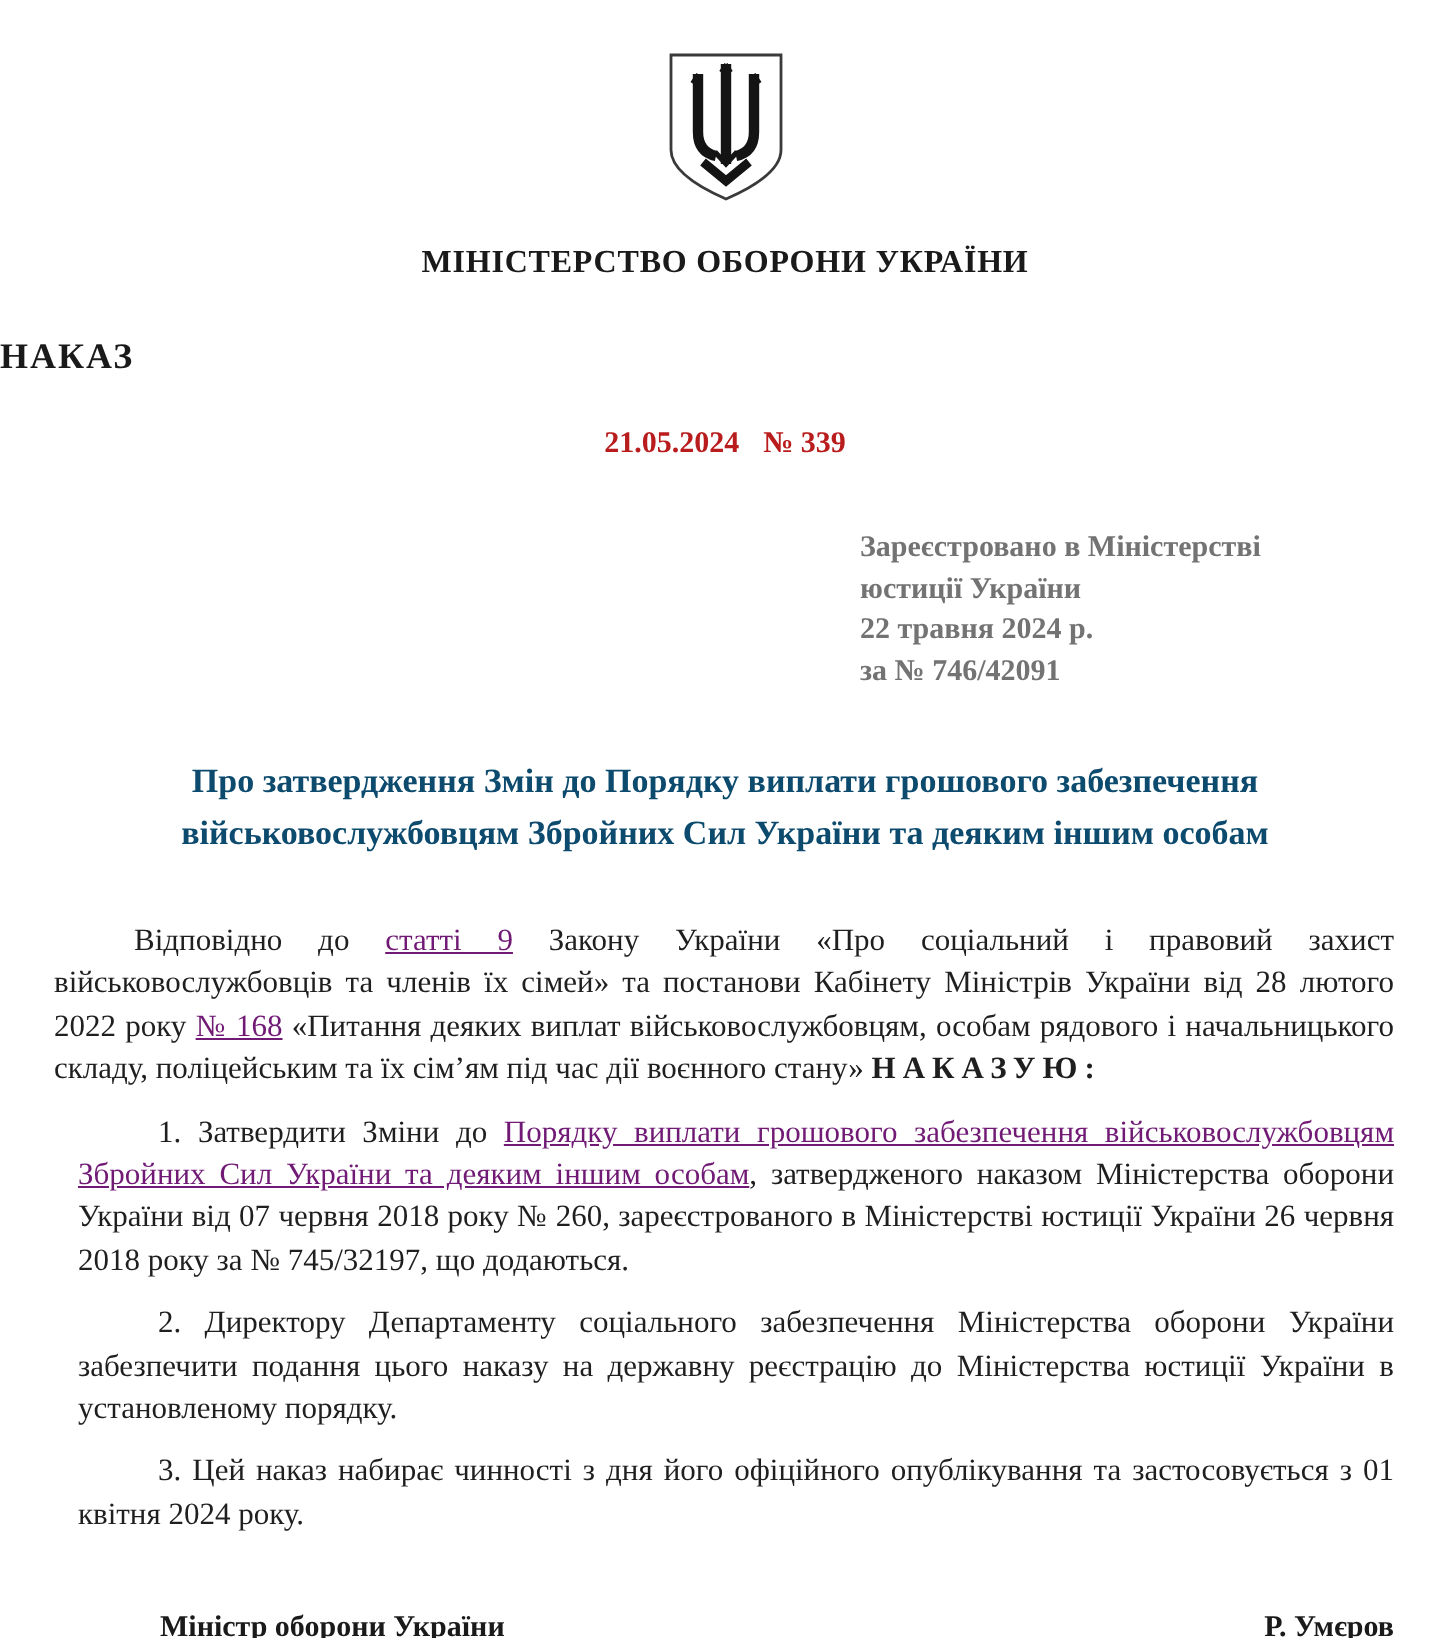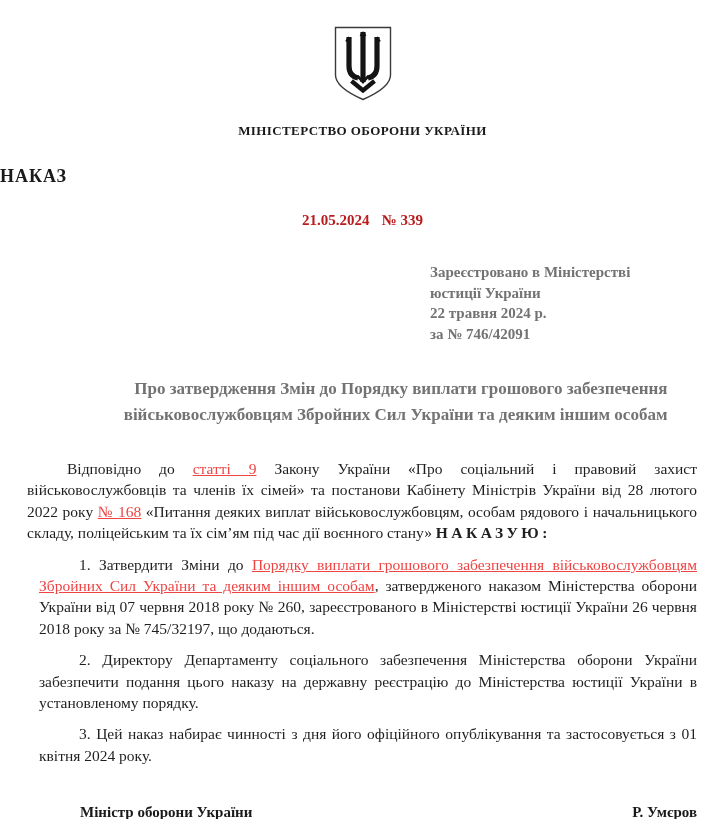--- a/index.html
+++ b/index.html
@@ -14,21 +14,21 @@
   }
   .emblem-wrap{
     display:flex;justify-content:center;
     padding-top:26px;
   }
   .emblem-wrap svg{display:block;}
   .ministry{
     margin-top:21px;
     text-align:center;
     font-weight:bold;
-    font-size:13px;
+    font-size:16px;
     letter-spacing:0.4px;
     color:#1a1a1a;
   }
   .doc-type{
     margin-top:27px;
     text-align:left;
     font-weight:bold;
     font-size:18px;
     letter-spacing:1px;
     color:#1a1a1a;
@@ -45,39 +45,39 @@
     margin-top:33px;
     margin-left:430px;
     font-weight:bold;
     font-size:15px;
     line-height:20.5px;
     color:#737373;
   }
   .doc-title{
     margin:32px auto 0;
     width:610px;
-    text-align:right;
+    text-align:center;
     font-weight:bold;
     font-size:17px;
     line-height:26px;
-    color:#737373;
+    color:#0c4a6e;
   }
   .body-text{
     margin:30px 28px 0 27px;
     font-size:15.5px;
     line-height:21.4px;
   }
   .para{
     text-align:justify;
     text-indent:40px;
     margin:0 0 10px 0;
   }
   .para.item{margin-top:5px;margin-left:12px;}
   .doc-link{
-    color:#ef4444;
+    color:#701a75;
     text-decoration:underline;
     cursor:pointer;
   }
   .emph{
     font-weight:bold;
     letter-spacing:3.5px;
     white-space:nowrap;
   }
   .signature{
     margin:38px 28px 0 27px;

